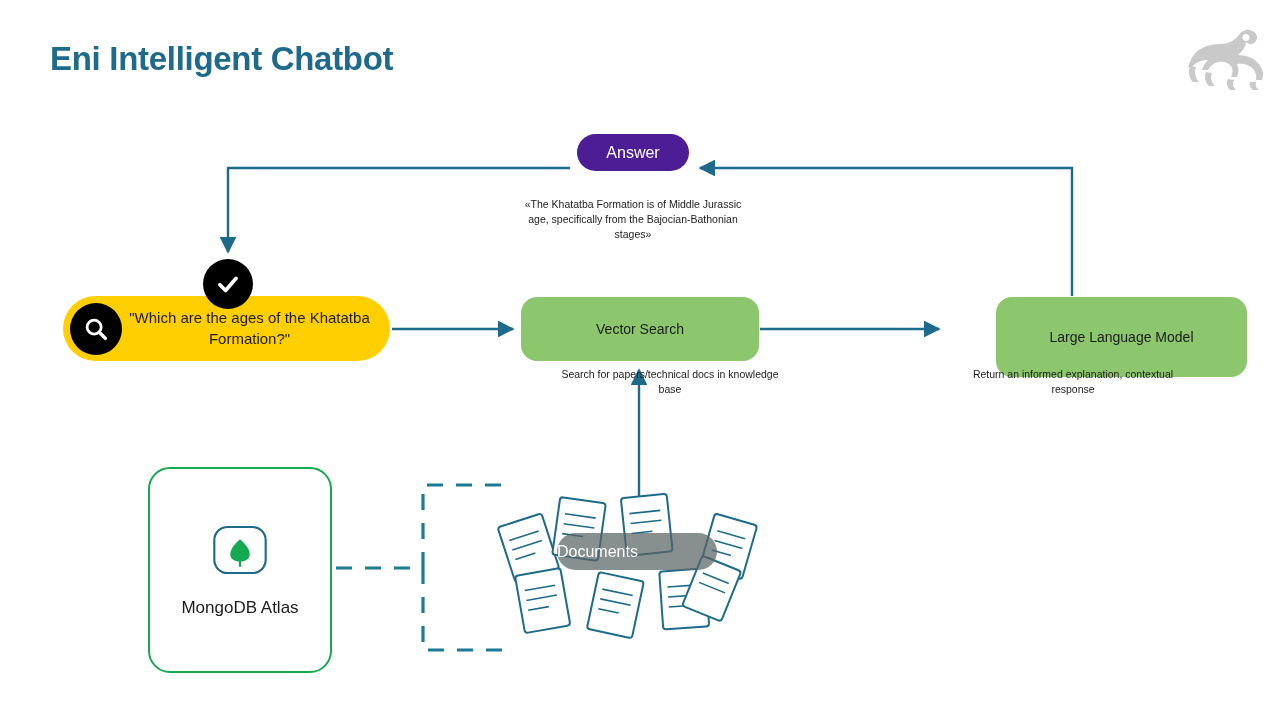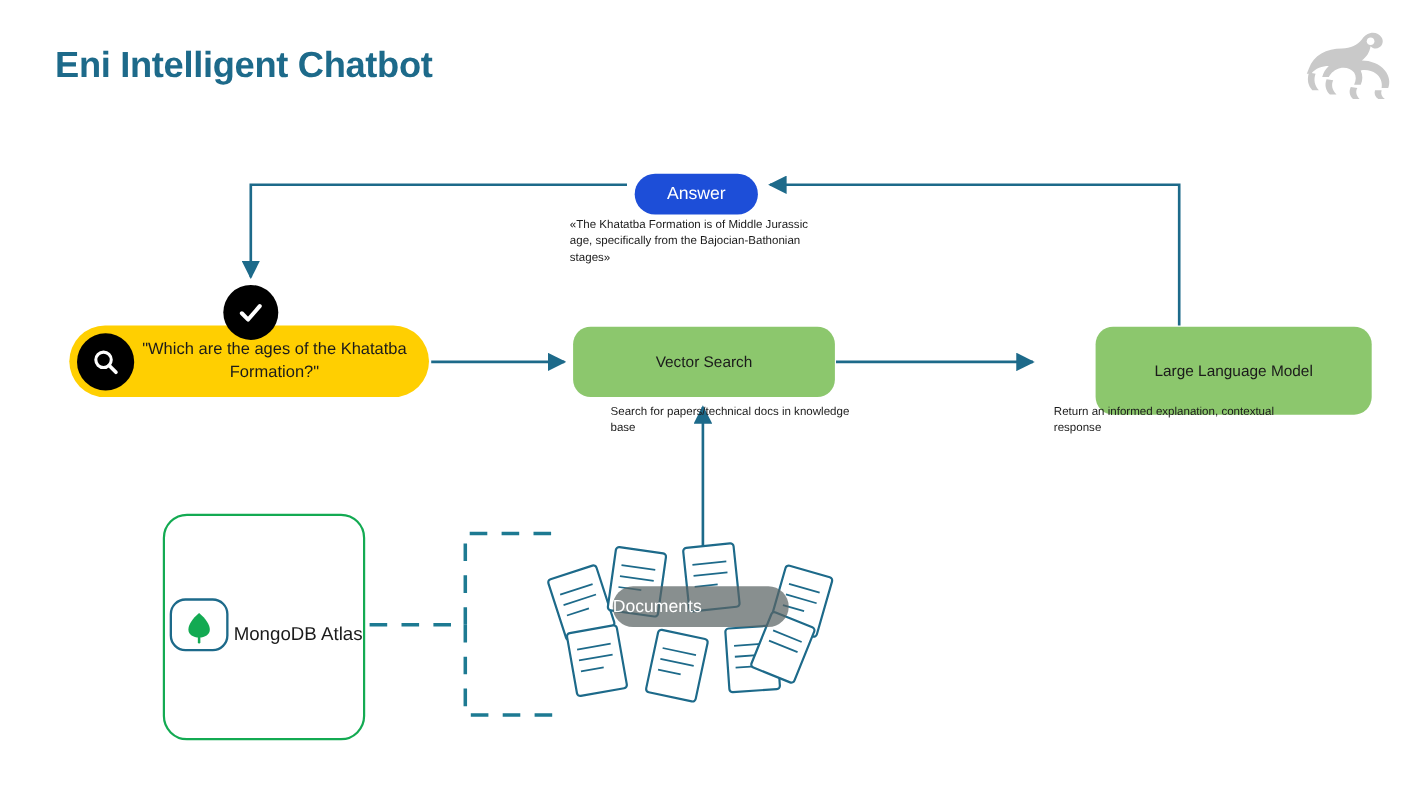--- a/index.html
+++ b/index.html
@@ -118,32 +118,33 @@
   }
   .llm-node {
     left: 996px;
     top: 297px;
     width: 251px;
     height: 80px;
   }
 
   .answer-node {
     left: 577px;
-    top: 158px;
+    top: 134px;
     width: 112px;
     height: 37px;
-    background: #1d4ed8;
+    background: #4c1d95;
     border-radius: 19px;
     color: #ffffff;
     font-size: 16px;
     justify-content: center;
   }
 
   .caption {
     position: absolute;
+    text-align: center;
     font-size: 10.5px;
     line-height: 1.45;
     color: #1b1b1b;
   }
   .caption-answer {
     left: 518px;
     top: 197px;
     width: 230px;
   }
   .caption-vector {
@@ -161,21 +162,21 @@
   .mongo-card {
     position: absolute;
     left: 148px;
     top: 467px;
     width: 180px;
     height: 202px;
     border: 2.5px solid #13aa52;
     border-radius: 22px;
     background: #ffffff;
     display: flex;
-    flex-direction: row;
+    flex-direction: column;
     align-items: center;
     justify-content: center;
   }
   .mongo-label {
     margin-top: 14px;
     text-align: center;
     font-size: 17px;
     line-height: 1.35;
     color: #1b1b1b;
   }

